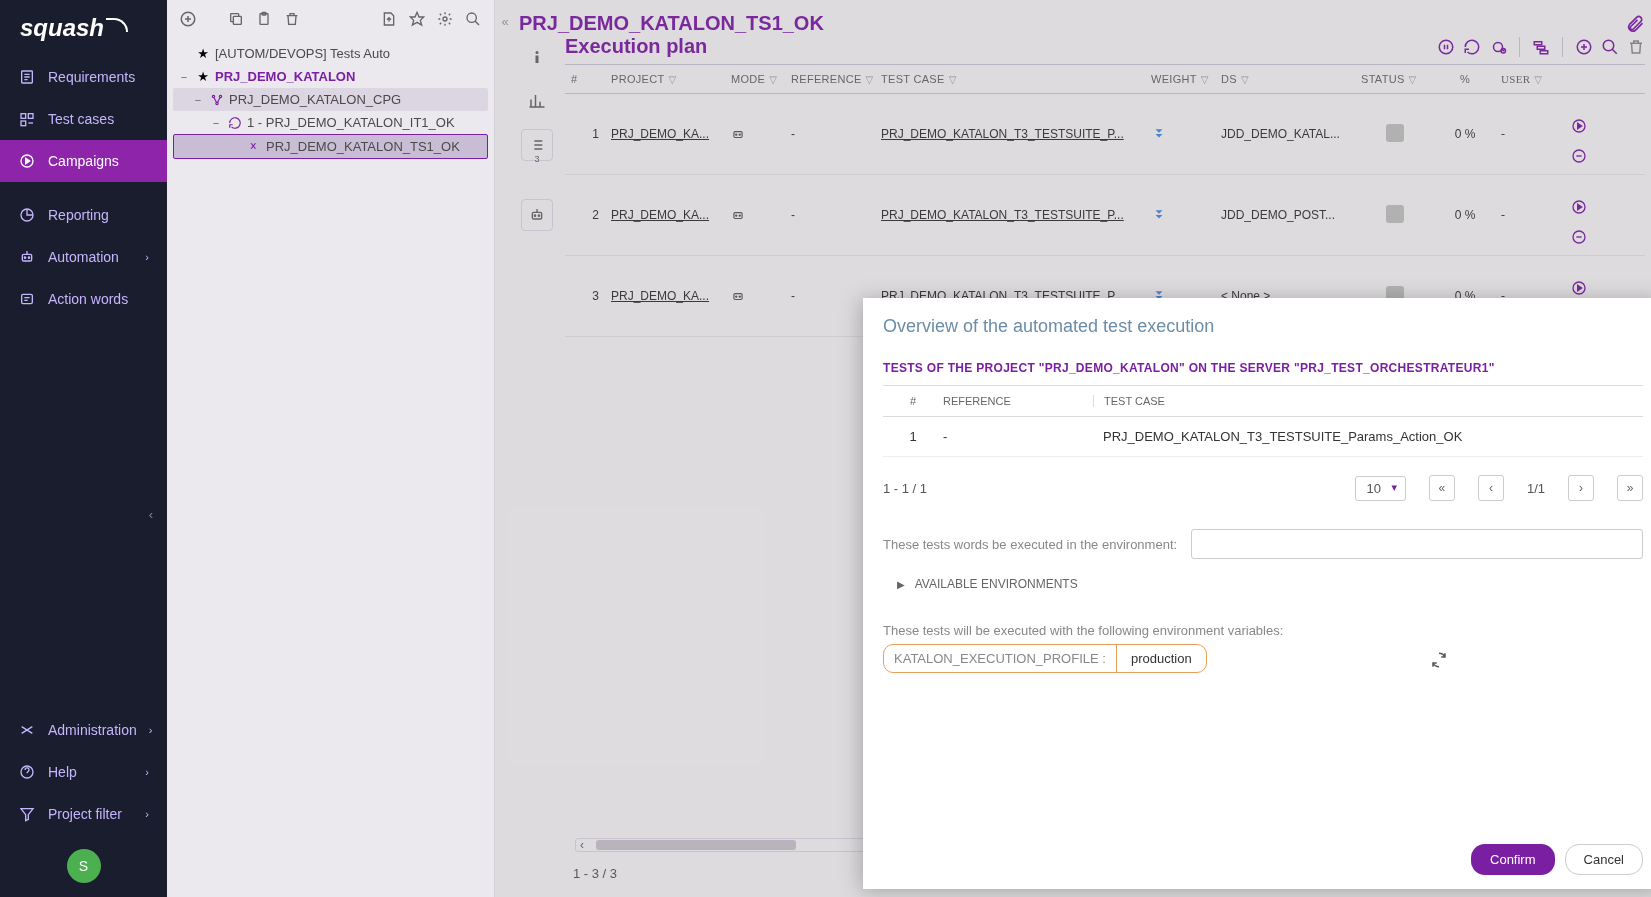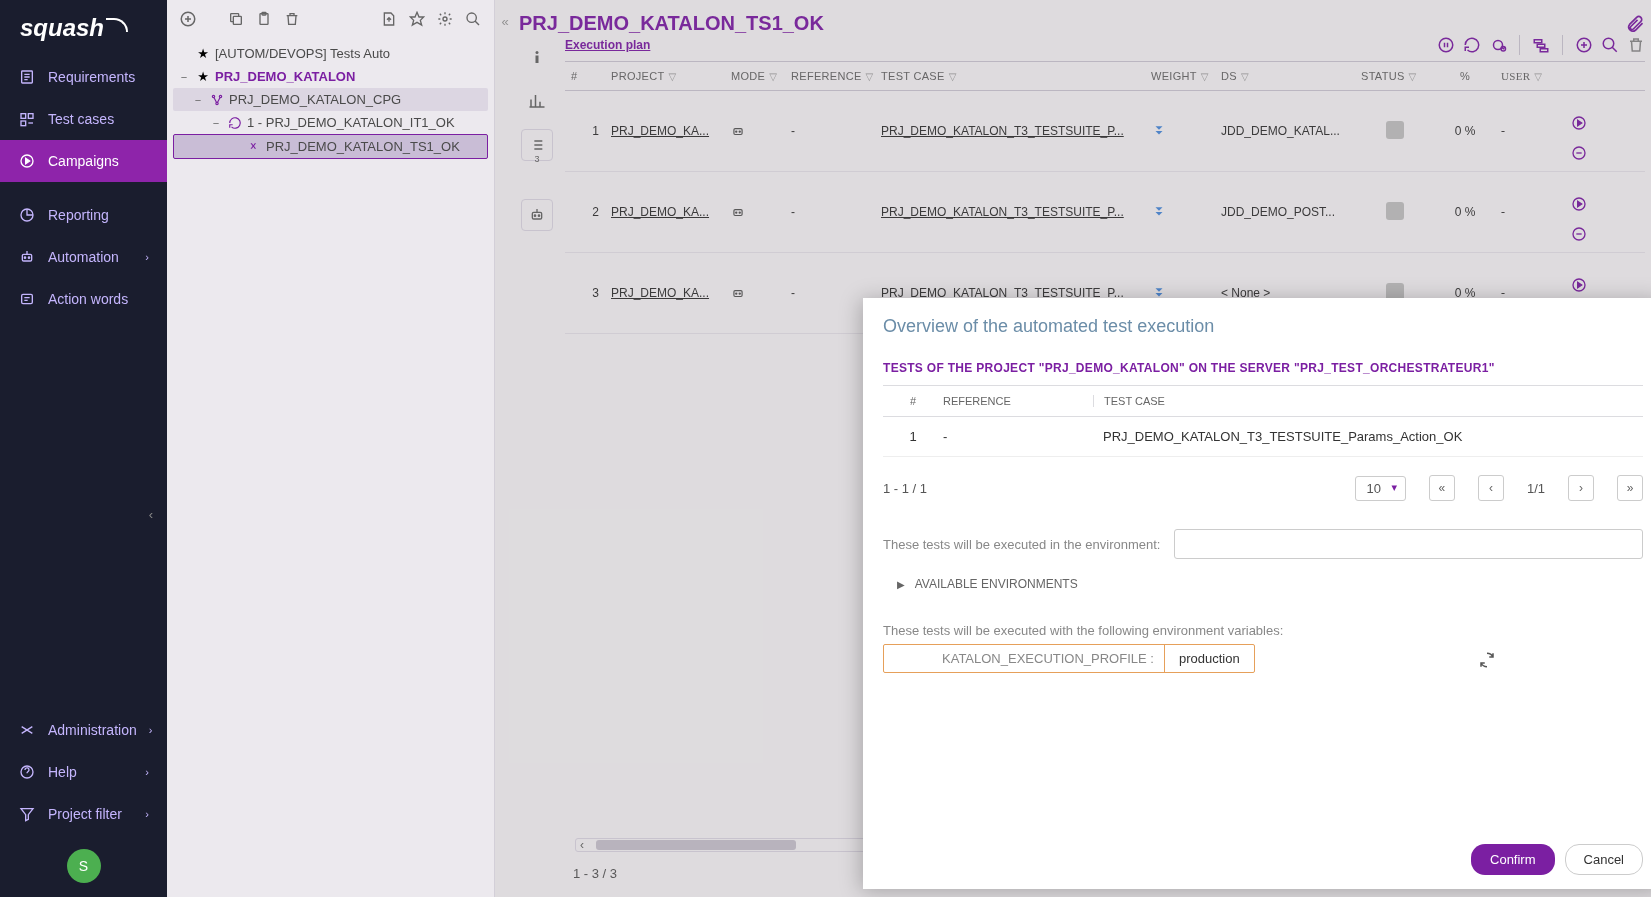--- a/index.html
+++ b/index.html
@@ -52,21 +52,21 @@
 .chip .dot { width:8px; height:8px; background:#999; display:inline-block; }
 
 .content-row { display:flex; gap: 10px; flex:1; min-height:0; }
 .mini-tabs { width:36px; display:flex; flex-direction:column; gap:12px; padding-top:6px; align-items:center; }
 .mini-tab { width:32px; height:32px; display:flex; align-items:center; justify-content:center; color:#666; cursor:pointer; border-radius:3px; position:relative; }
 .mini-tab.boxed { border:1px solid #c8c3ce; border-radius:4px; }
 .mini-tab .badge { position:absolute; bottom:-4px; font-size:9px; color:#666; }
 
 .exec-panel { flex:1; display:flex; flex-direction:column; min-width:0; }
 .exec-header { display:flex; align-items:center; margin-bottom:6px; }
-.exec-title { color:#7b1fa2; font-size:12px; font-weight:600;text-decoration:underline; }
+.exec-title { color:#7b1fa2; font-size:20px; font-weight:600; }
 .exec-actions { margin-left:auto; display:flex; gap:8px; color:#7b1fa2; align-items:center; }
 .exec-actions .a-ic { cursor:pointer; display:inline-flex; }
 .exec-actions .divider { width:1px; height:20px; background:#c8c3ce; margin:0 4px; }
 
 .grid { flex:1; display:flex; flex-direction:column; }
 .grid-header, .grid-row { display:flex; align-items:center; font-size:12px; }
 .grid-header { border-top:1px solid #c8c3ce; border-bottom:1px solid #c8c3ce; color:#666; padding:8px 0; text-transform:uppercase; font-size:11px; letter-spacing:0.3px; }
 .grid-row { border-bottom:1px solid #e0dde3; padding: 10px 0; }
 .cell { padding: 0 6px; overflow:hidden; text-overflow:ellipsis; white-space:nowrap; }
 .hcell { display:flex; align-items:center; gap:4px; }
@@ -108,21 +108,21 @@
 .dlg-pager .sp { flex:1; }
 .pg-sel { border:1px solid #ccc; border-radius:3px; padding:4px 24px 4px 10px; position:relative; cursor:pointer; }
 .pg-sel::after { content:"▾"; position:absolute; right:8px; color:#7b1fa2; font-size:11px; }
 .pg-btn { width:26px; height:26px; border:1px solid #ccc; border-radius:3px; display:inline-flex; align-items:center; justify-content:center; color:#666; cursor:pointer; font-size:12px; }
 .env-row { display:flex; align-items:center; gap:14px; margin-top:28px; }
 .env-label { color:#888; font-size:13px; }
 .env-input { flex:1; border:1px solid #ccc; border-radius:3px; height:30px; }
 .accordion { margin-top:18px; display:flex; align-items:center; gap:10px; color:#666; font-size:12px; cursor:pointer; text-transform:uppercase; padding-left:14px; }
 .accordion .tri { font-size:10px; }
 .env-vars-label { color:#888; font-size:13px; margin-top:32px; }
-.env-var-box { display:inline-flex; border:1px solid #e6a05a; border-radius:2px; margin-top:6px;padding-left:48px; }
+.env-var-box { display:inline-flex; border:1px solid #e6a05a; border-radius:10px; margin-top:6px; }
 .env-var-key { padding:6px 10px; border-right:1px solid #e6a05a; color:#888; }
 .env-var-val { padding:6px 14px; color:#333; }
 .refresh-ic { display:inline-flex; margin-left:220px; color:#555; cursor:pointer; vertical-align:middle; }
 .dialog-actions { margin-top:auto; display:flex; gap:10px; justify-content:flex-end; padding-top:16px; }
 .btn { padding:7px 18px; border-radius:14px; font-size:13px; cursor:pointer; border:1px solid transparent; }
 .btn-primary { background:#7b1fa2; color:#fff; }
 .btn-default { background:#fff; border:1px solid #ccc; color:#333; }
 
 svg { display:block; }
 </style>
@@ -580,21 +580,21 @@
         <span>1 - 1 / 1</span>
         <span class="sp"></span>
         <span class="pg-sel"><span>10</span></span>
         <span class="pg-btn">«</span>
         <span class="pg-btn">‹</span>
         <span>1/1</span>
         <span class="pg-btn">›</span>
         <span class="pg-btn">»</span>
       </div>
       <div class="env-row">
-        <span class="env-label">These tests will be executed in the environment:</span>
+        <span class="env-label">These tests words be executed in the environment:</span>
         <div class="env-input"></div>
       </div>
       <div class="accordion">
         <span class="tri">▶</span>
         <span>AVAILABLE ENVIRONMENTS</span>
       </div>
       <div class="env-vars-label">These tests will be executed with the following environment variables:</div>
       <div>
         <span class="env-var-box">
           <span class="env-var-key">KATALON_EXECUTION_PROFILE :</span>

